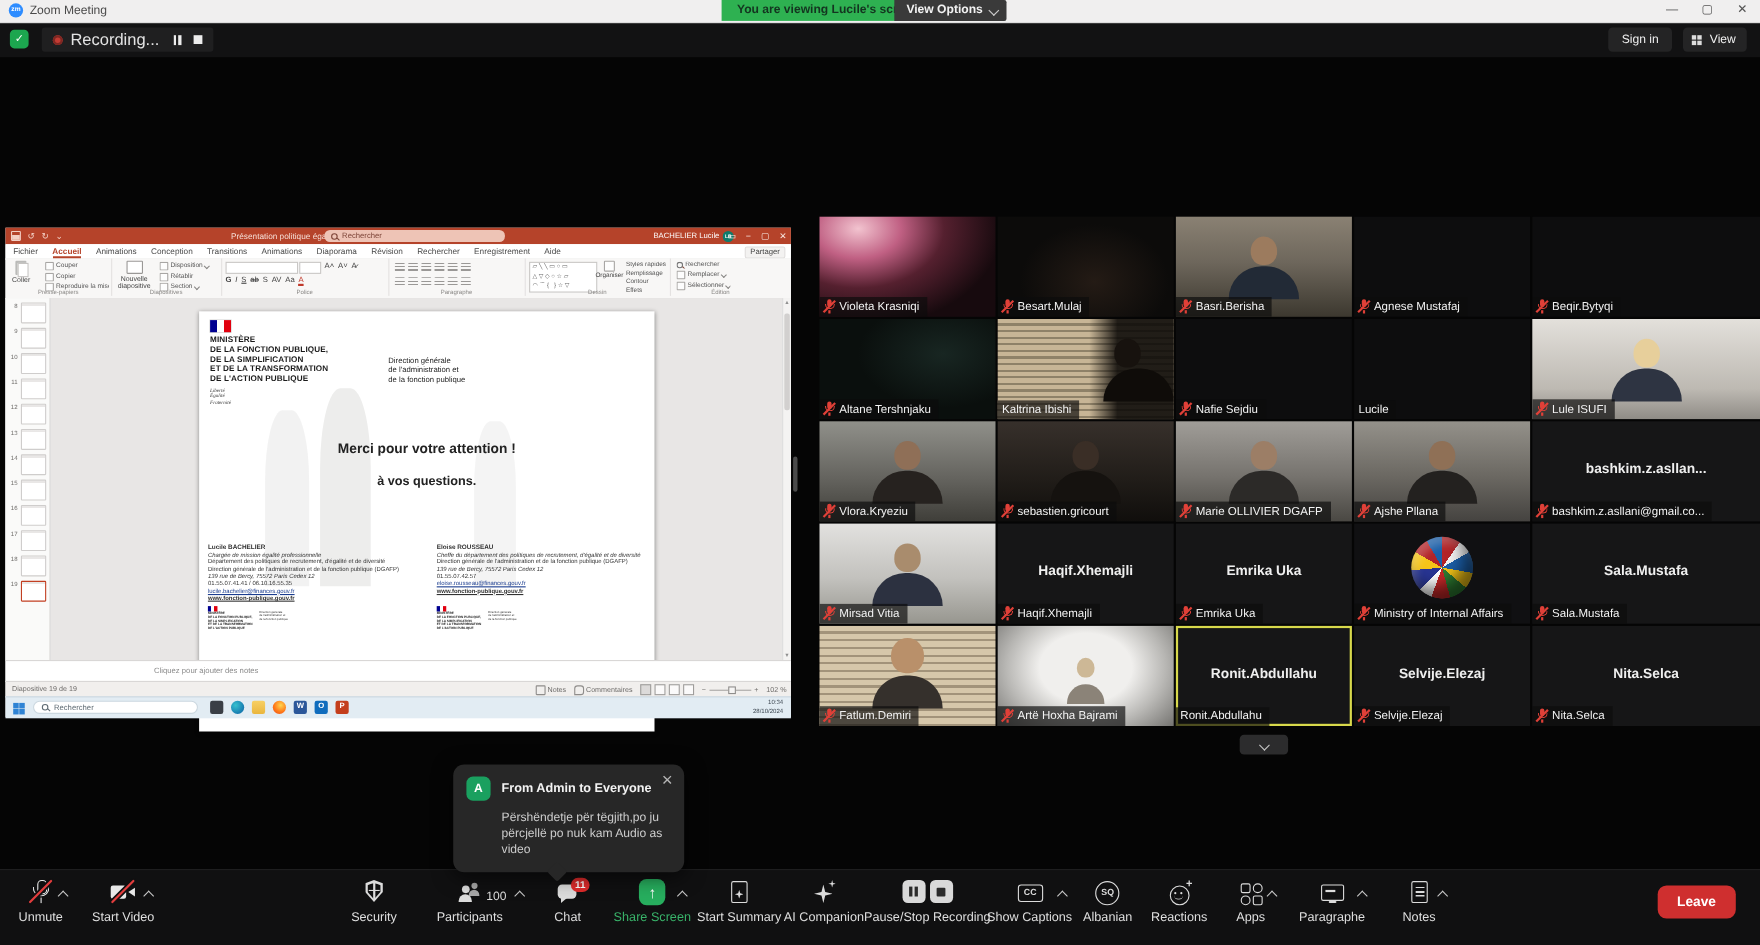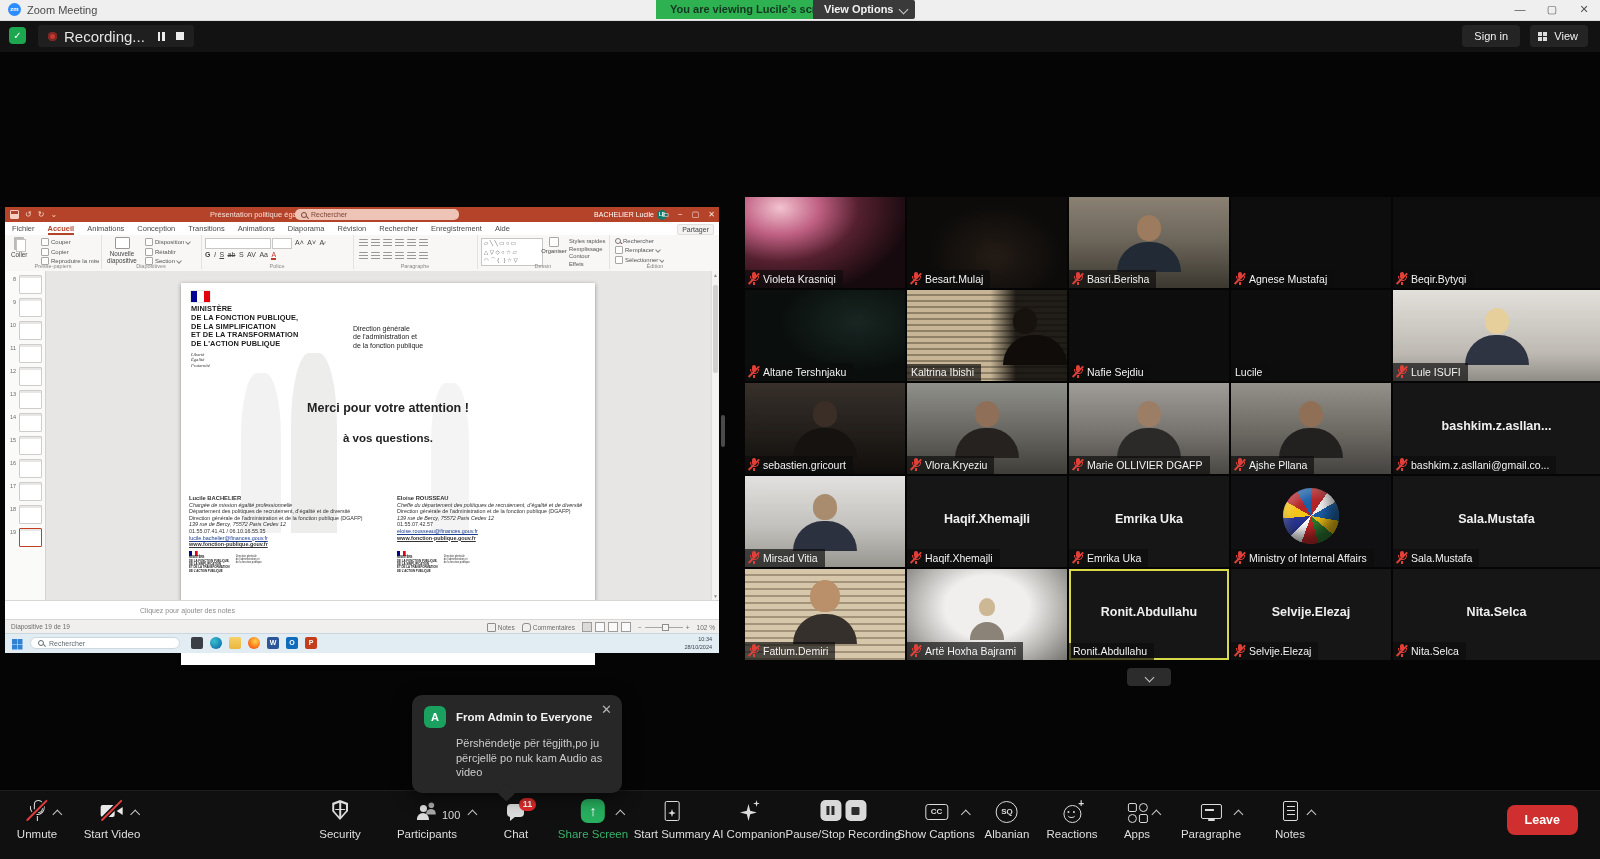--- a/index.html
+++ b/index.html
@@ -698,40 +698,40 @@
         <div class="sil"></div>
         <div class="nlabel">
           <span class="mic-off">
             <i class="mb"></i>
             <i class="ma"></i>
             <i class="ms"></i>
           </span>
           <span>Lule ISUFI</span>
         </div>
       </div>
+      <div class="tile v-vlora">
+        <div class="sil"></div>
+        <div class="nlabel">
+          <span class="mic-off">
+            <i class="mb"></i>
+            <i class="ma"></i>
+            <i class="ms"></i>
+          </span>
+          <span>Vlora.Kryeziu</span>
+        </div>
+      </div>
       <div class="tile v-seb">
         <div class="sil"></div>
         <div class="nlabel">
           <span class="mic-off">
             <i class="mb"></i>
             <i class="ma"></i>
             <i class="ms"></i>
           </span>
           <span>sebastien.gricourt</span>
-        </div>
-      </div>
-      <div class="tile v-vlora">
-        <div class="sil"></div>
-        <div class="nlabel">
-          <span class="mic-off">
-            <i class="mb"></i>
-            <i class="ma"></i>
-            <i class="ms"></i>
-          </span>
-          <span>Vlora.Kryeziu</span>
         </div>
       </div>
       <div class="tile v-marie">
         <div class="sil"></div>
         <div class="nlabel">
           <span class="mic-off">
             <i class="mb"></i>
             <i class="ma"></i>
             <i class="ms"></i>
           </span>

